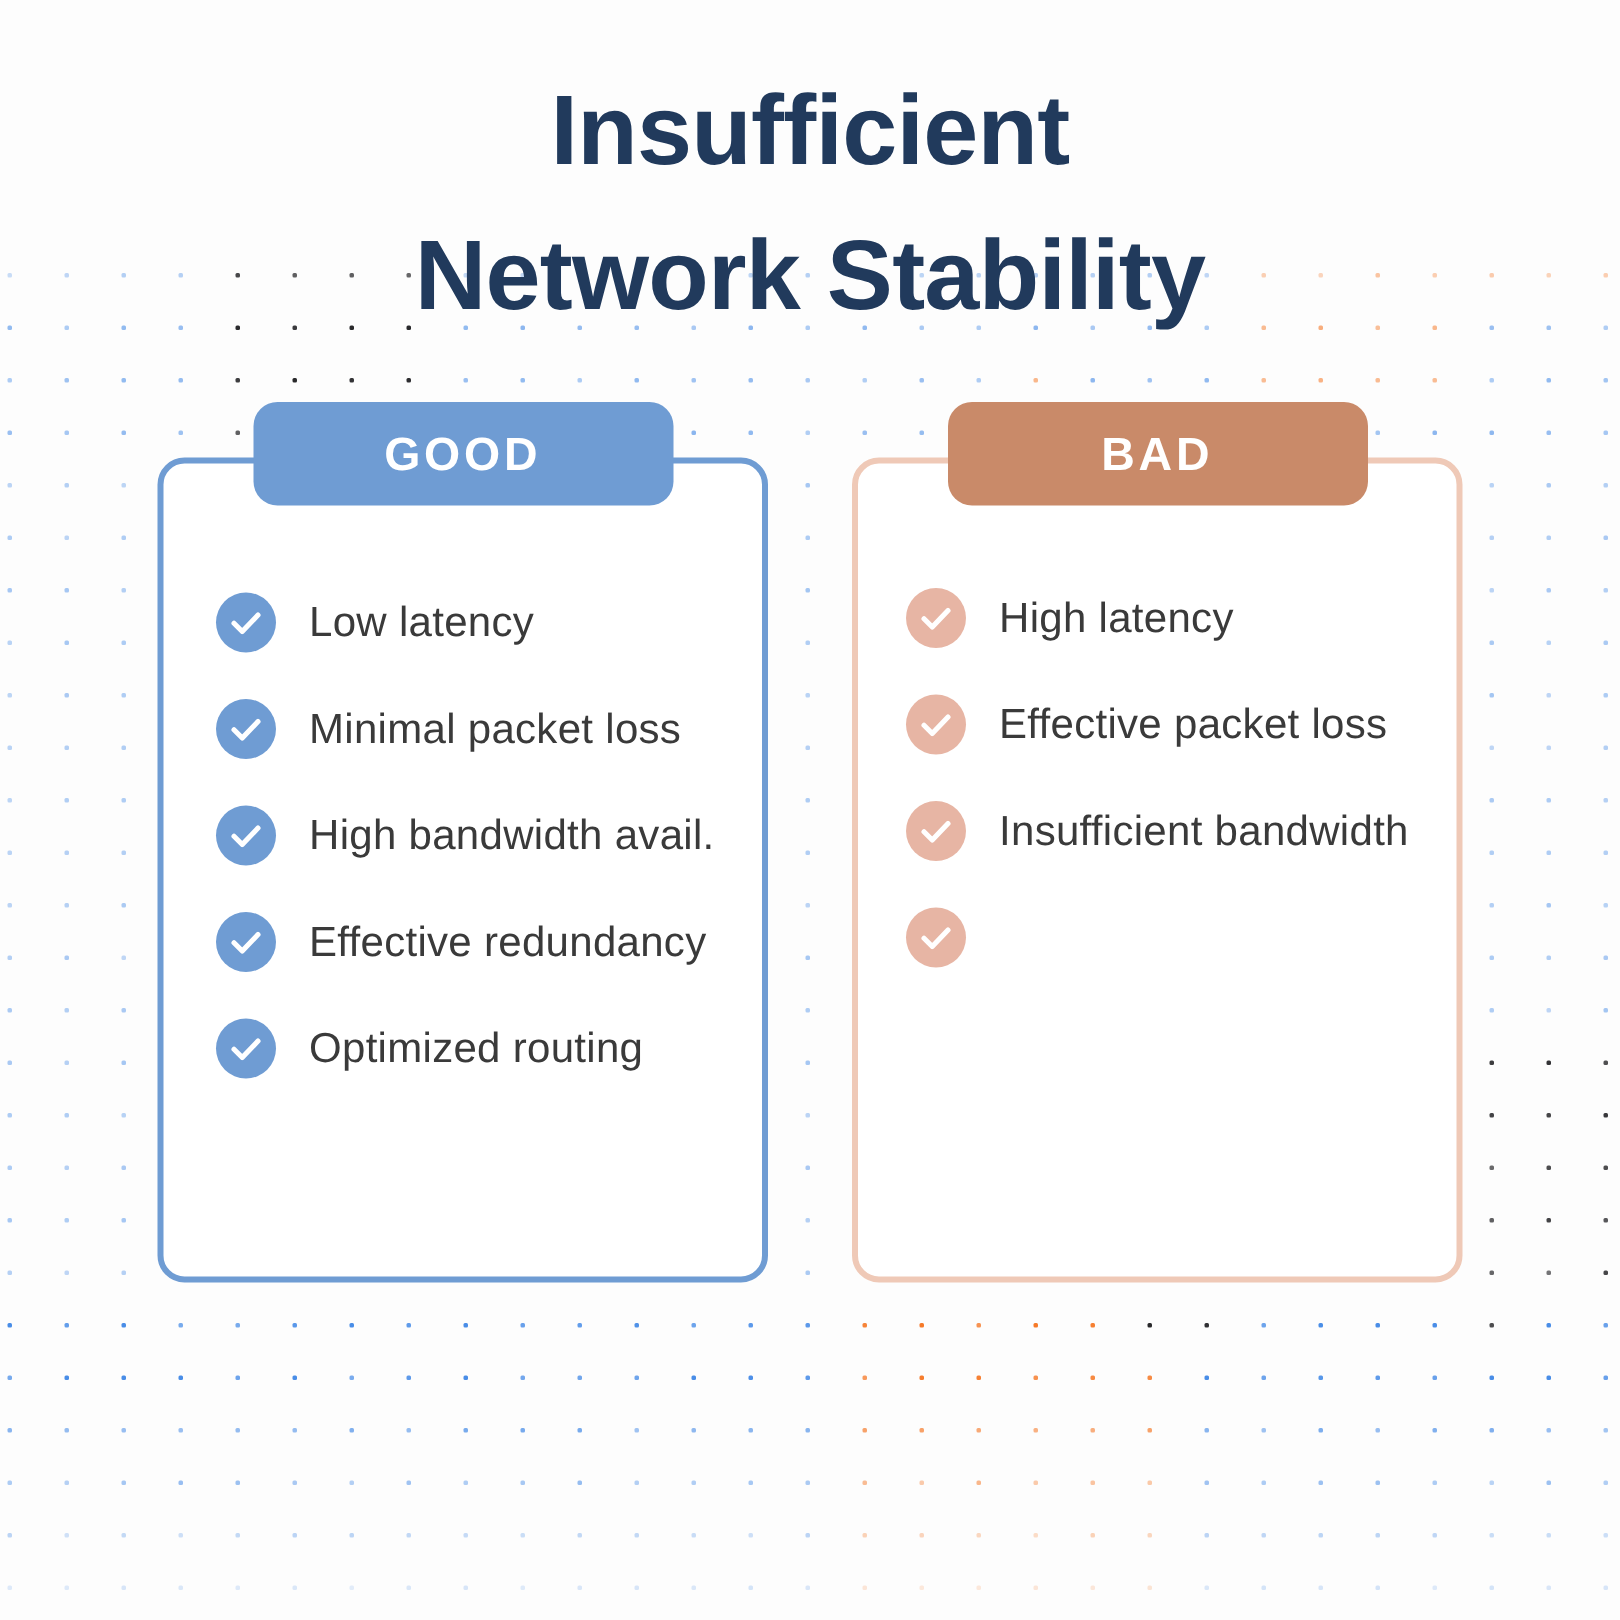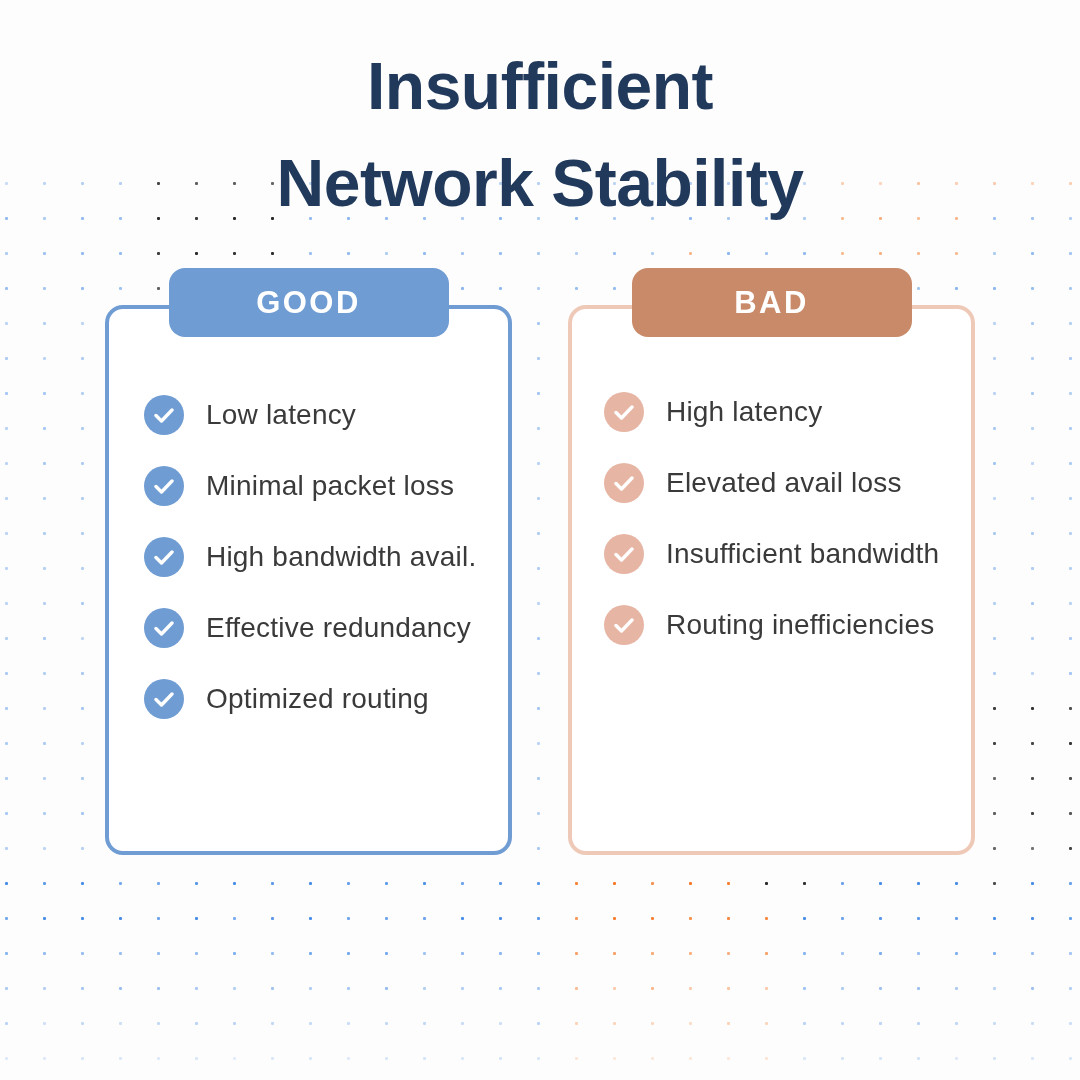--- a/index.html
+++ b/index.html
@@ -845,33 +845,32 @@
       </svg>
     </span>
     <span class="label">High latency</span>
   </li>
         <li class="row">
     <span class="circle" style="background: rgb(231, 181, 164);">
       <svg width="20" height="15" viewBox="0 0 20 15" aria-hidden="true">
         <path d="M2 7.5 L7.5 13 L18 2" fill="none" stroke="#ffffff" stroke-width="3.4" stroke-linecap="round" stroke-linejoin="round"></path>
       </svg>
     </span>
-    <span class="label">Elevated avail loss</span>
+    <span class="label">Effective packet loss</span>
   </li>
         <li class="row">
     <span class="circle" style="background: rgb(231, 181, 164);">
       <svg width="20" height="15" viewBox="0 0 20 15" aria-hidden="true">
         <path d="M2 7.5 L7.5 13 L18 2" fill="none" stroke="#ffffff" stroke-width="3.4" stroke-linecap="round" stroke-linejoin="round"></path>
       </svg>
     </span>
     <span class="label">Insufficient bandwidth</span>
   </li>
         <li class="row">
     <span class="circle" style="background: rgb(231, 181, 164);">
       <svg width="20" height="15" viewBox="0 0 20 15" aria-hidden="true">
         <path d="M2 7.5 L7.5 13 L18 2" fill="none" stroke="#ffffff" stroke-width="3.4" stroke-linecap="round" stroke-linejoin="round"></path>
       </svg>
     </span>
-    <span class="label">Routing inefficiencies</span>
   </li>
       </ul>
   </section>
 </div>
 
 </body></html>

